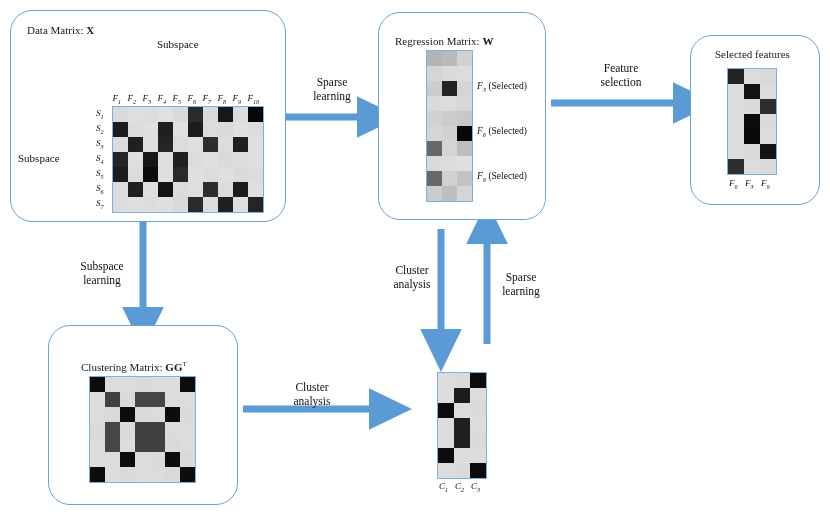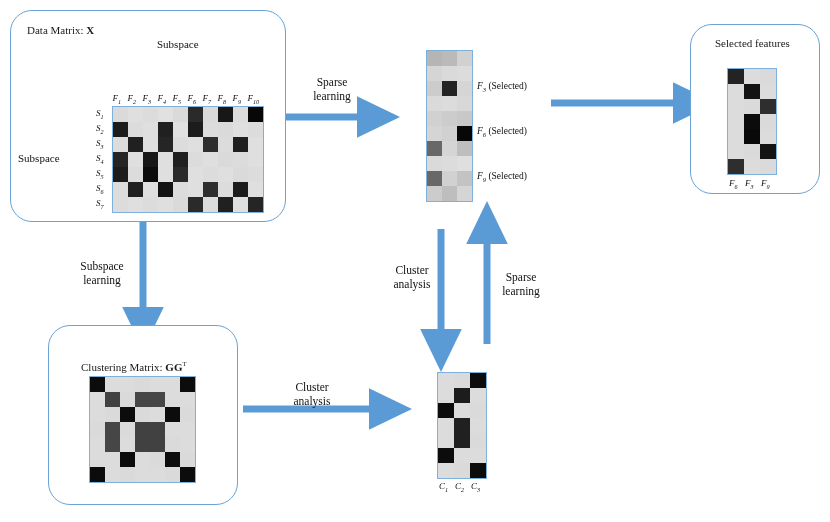--- a/index.html
+++ b/index.html
@@ -200,20 +200,25 @@
   <div id="data-row-labels">
       <div class="axis-label" style="left: 96px; top: 107.5px;">S<sub>1</sub></div>
       <div class="axis-label" style="left: 96px; top: 122.5px;">S<sub>2</sub></div>
       <div class="axis-label" style="left: 96px; top: 137.5px;">S<sub>3</sub></div>
       <div class="axis-label" style="left: 96px; top: 152.5px;">S<sub>4</sub></div>
       <div class="axis-label" style="left: 96px; top: 167.5px;">S<sub>5</sub></div>
       <div class="axis-label" style="left: 96px; top: 182.5px;">S<sub>6</sub></div>
       <div class="axis-label" style="left: 96px; top: 197.5px;">S<sub>7</sub></div>
     </div>
 
+  <div class="node" style="left:378px; top:12px; width:168px; height:208px;">
+    <div class="node-title" style="left:16px; top:22px;">
+      <span>Regression Matrix: </span><span class="bold">W</span>
+    </div>
+  </div>
 
   <div class="matrix" id="m-reg" style="left: 426px; top: 50px; width: 45px; height: 150px; grid-template-columns: repeat(3, 1fr); grid-template-rows: repeat(10, 1fr);">
       <div class="cell" style="background: rgb(181, 181, 181);"></div>
       <div class="cell" style="background: rgb(186, 186, 186);"></div>
       <div class="cell" style="background: rgb(209, 209, 209);"></div>
       <div class="cell" style="background: rgb(213, 213, 213);"></div>
       <div class="cell" style="background: rgb(218, 218, 218);"></div>
       <div class="cell" style="background: rgb(220, 220, 220);"></div>
       <div class="cell" style="background: rgb(204, 204, 204);"></div>
       <div class="cell" style="background: rgb(35, 35, 35);"></div>
@@ -240,21 +245,21 @@
       <div class="cell" style="background: rgb(190, 190, 190);"></div>
       <div class="cell" style="background: rgb(213, 213, 213);"></div>
     </div>
 
   <div id="reg-annotations">
       <div class="side-note" style="left: 477px; top: 80.5px;"><i>F<sub>3</sub></i> (Selected)</div>
       <div class="side-note" style="left: 477px; top: 125.5px;"><i>F<sub>6</sub></i> (Selected)</div>
       <div class="side-note" style="left: 477px; top: 170.5px;"><i>F<sub>9</sub></i> (Selected)</div>
     </div>
 
-  <div class="node" style="left:690px; top:24px; width:130px; height:170px;">
+  <div class="node" style="left:690px; top:35px; width:130px; height:170px;">
     <div class="node-title" style="left:24px; top:12px;">Selected features</div>
   </div>
 
   <div class="matrix" id="m-sel" style="left: 727px; top: 68px; width: 48px; height: 105px; grid-template-columns: repeat(3, 1fr); grid-template-rows: repeat(7, 1fr);">
       <div class="cell" style="background: rgb(35, 35, 35);"></div>
       <div class="cell" style="background: rgb(220, 220, 220);"></div>
       <div class="cell" style="background: rgb(218, 218, 218);"></div>
       <div class="cell" style="background: rgb(220, 220, 220);"></div>
       <div class="cell" style="background: rgb(19, 19, 19);"></div>
       <div class="cell" style="background: rgb(220, 220, 220);"></div>
@@ -365,20 +370,22 @@
     </div>
 
   <div id="clu-col-labels">
       <div class="axis-label" style="left: 439px; top: 481px;">C<sub>1</sub></div>
       <div class="axis-label" style="left: 455px; top: 481px;">C<sub>2</sub></div>
       <div class="axis-label" style="left: 471px; top: 481px;">C<sub>3</sub></div>
     </div>
 
   <div class="arrow-label" style="left:296px; top:76px; width:72px;">Sparse
 learning</div>
+  <div class="arrow-label" style="left:583px; top:62px; width:76px;">Feature
+selection</div>
   <div class="arrow-label" style="left:66px; top:260px; width:72px;">Subspace
 learning</div>
   <div class="arrow-label" style="left:383px; top:264px; width:58px;">Cluster
 analysis</div>
   <div class="arrow-label" style="left:490px; top:271px; width:62px;">Sparse
 learning</div>
   <div class="arrow-label" style="left:276px; top:381px; width:72px;">Cluster
 analysis</div>
 
 </div>

